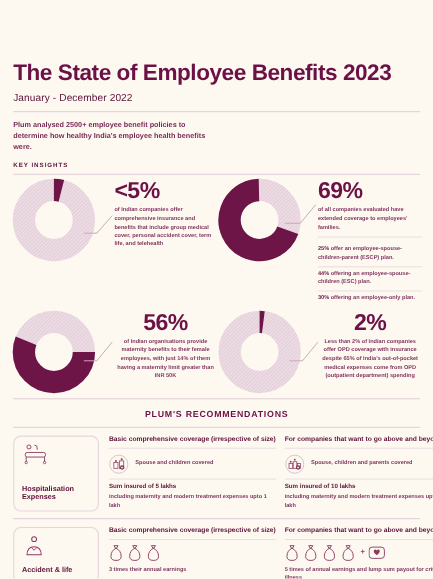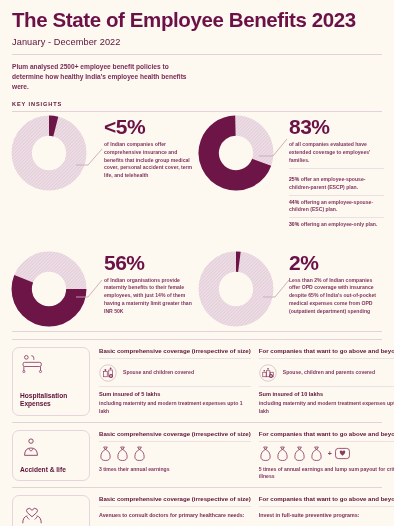--- a/index.html
+++ b/index.html
@@ -9,21 +9,21 @@
     font-family: "Liberation Sans", sans-serif;
     color: #6b1d4e;
     overflow: hidden;
   }
   .page { width: 394px; height: 526px; position: relative; background: #fdf8f0; }
 
   
   .header { padding: 9px 12px 0 12px; }
   .title {
     font-size: 20.5px; font-weight: 700; letter-spacing: -0.4px;
-    color: #6b1146; line-height: 1.05;
+    color: #6b1146; line-height: 1.05; margin-top: 47px;
   }
   .subtitle {
     margin-top: 6px; font-size: 9.2px; font-weight: 400;
     color: #5d1038; letter-spacing: 0.1px;
   }
   .hdr-rule {
     margin: 7px 12px 0 12px; height: 1px; background: #e3d2d9;
   }
 
   
@@ -175,41 +175,41 @@
               </pattern>
             </defs>
             <circle cx="50" cy="50" r="35" fill="none" stroke="url(#hatch2)" stroke-width="26"></circle>
             <circle cx="50" cy="50" r="35" fill="none" stroke="#6e1548" stroke-width="26" stroke-dasharray="151.7 68.2" transform="rotate(20 50 50)"></circle>
           </svg>
           <svg class="leader" style="left:62px; top:22px;" width="30" height="22">
             <path d="M0 20 L14 20 L28 3" fill="none" stroke="#c9a9b8" stroke-width="0.9"></path>
           </svg>
         </div>
         <div class="ins-body" style="padding-left:14px;">
-          <div class="big">83%</div>
+          <div class="big">69%</div>
           <div class="ins-desc" style="border-bottom:1px solid #ece0e4; padding-bottom:4px;">of all companies evaluated have extended coverage to employees' families.</div>
           <div class="sub-list">
             <div class="sub-item" style="border-top:none;">
               <b>25%</b>
               <span>offer an employee-spouse-children-parent (ESCP) plan.</span>
             </div>
             <div class="sub-item">
               <b>44%</b>
               <span>offering an employee-spouse-children (ESC) plan.</span>
             </div>
             <div class="sub-item">
               <b>30%</b>
               <span>offering an employee-only plan.</span>
             </div>
           </div>
         </div>
       </div>
     </div>
 
-    <div class="irow" style="margin-top:18px;">
+    <div class="irow" style="margin-top:2px;text-align:center;">
 
       <div class="icell icell-lg">
         <div class="donut-wrap">
           <svg class="donut" width="78" height="78" viewBox="0 0 100 100">
             <defs>
               <pattern id="hatch3" width="3" height="3" patternTransform="rotate(45)" patternUnits="userSpaceOnUse">
                 <rect width="3" height="3" fill="#ecdce4"></rect>
                 <line x1="0" y1="0" x2="0" y2="3" stroke="#d9bccb" stroke-width="1"></line>
               </pattern>
             </defs>
@@ -245,20 +245,21 @@
         <div class="ins-body" style="padding-left:14px;">
           <div class="big">2%</div>
           <div class="ins-desc">Less than 2% of Indian companies offer OPD coverage with insurance despite 65% of India's out-of-pocket medical expenses come from OPD (outpatient department) spending</div>
         </div>
       </div>
     </div>
   </div>
 
   <div class="mid-rule"></div>
 
+  <div class="rec-title">PLUM'S RECOMMENDATIONS</div>
   <div class="rec-rule"></div>
 
   <div class="rec-row">
     <div class="rec-cat">
       <svg width="26" height="20" viewBox="0 0 30 24">
         <circle cx="7" cy="4" r="2.2" fill="none" stroke="#8b3a63" stroke-width="1"></circle>
         <path d="M13 2 q3 0 3 3 v2" fill="none" stroke="#8b3a63" stroke-width="1"></path>
         <rect x="3" y="10" width="22" height="5" rx="2" fill="none" stroke="#8b3a63" stroke-width="1"></rect>
         <line x1="4" y1="15" x2="4" y2="20" stroke="#8b3a63" stroke-width="1"></line>
         <line x1="24" y1="15" x2="24" y2="20" stroke="#8b3a63" stroke-width="1"></line>

